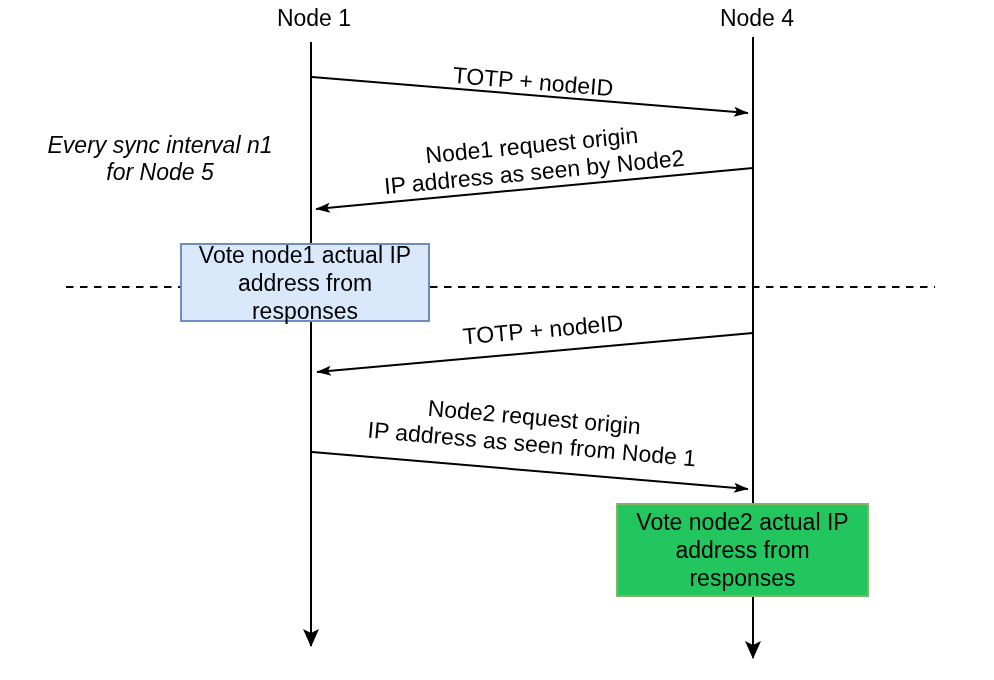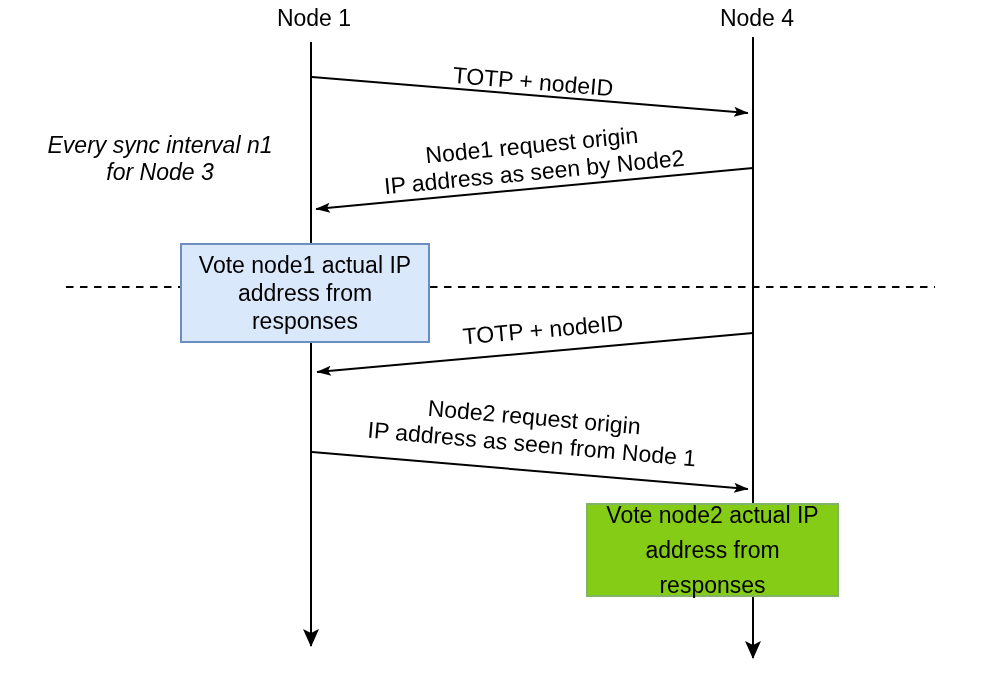--- a/index.html
+++ b/index.html
@@ -66,36 +66,36 @@
 
   <div class="label" style="left:500px; top:82px; transform:translate(-50%,-50%) rotate(4.8deg);">TOTP + nodeID</div>
 
   <div class="label" style="left:500px; top:159px; transform:translate(-50%,-50%) rotate(-5.5deg);">
     <div>Node1 request origin</div>
     <div>IP address as seen by Node2</div>
   </div>
 
   <div class="label" style="left:127px; top:159px; transform:translate(-50%,-50%);font-style:italic;">
     <div>Every sync interval n1</div>
-    <div>for Node 3</div>
+    <div>for Node 5</div>
   </div>
 
-  <div class="vote-box" style="left: 147px; top: 243px; width: 250px; height: 100px; background-color: rgb(218, 232, 252); border-color: rgb(108, 142, 191);">
+  <div class="vote-box" style="left: 147px; top: 243px; width: 250px; height: 79px; background-color: rgb(218, 232, 252); border-color: rgb(108, 142, 191);">
     <div>Vote node1 actual IP</div>
     <div>address from</div>
     <div>responses</div>
   </div>
 
   <div class="label" style="left:510px; top:330px; transform:translate(-50%,-50%) rotate(-5deg);">TOTP + nodeID</div>
 
   <div class="label" style="left:500px; top:431px; transform:translate(-50%,-50%) rotate(5deg);">
     <div>Node2 request origin</div>
     <div>IP address as seen from Node 1</div>
   </div>
 
 
-  <div class="vote-box" style="left: 553px; top: 503px; width: 253px; height: 94px; background-color: #84cc16; border-color: rgb(130, 179, 102); gap: 7px;">
+  <div class="vote-box" style="left: 583px; top: 503px; width: 253px; height: 94px; background-color: #22c55e; border-color: rgb(130, 179, 102);">
     <div>Vote node2 actual IP</div>
     <div>address from</div>
     <div>responses</div>
   </div>
 
 </div>
 
 </body></html>

